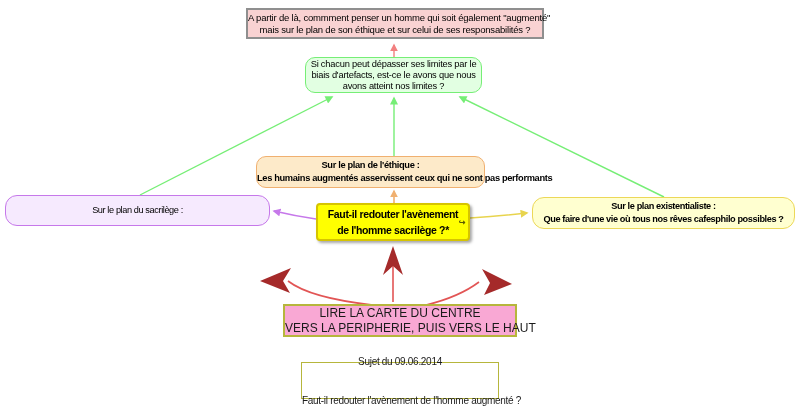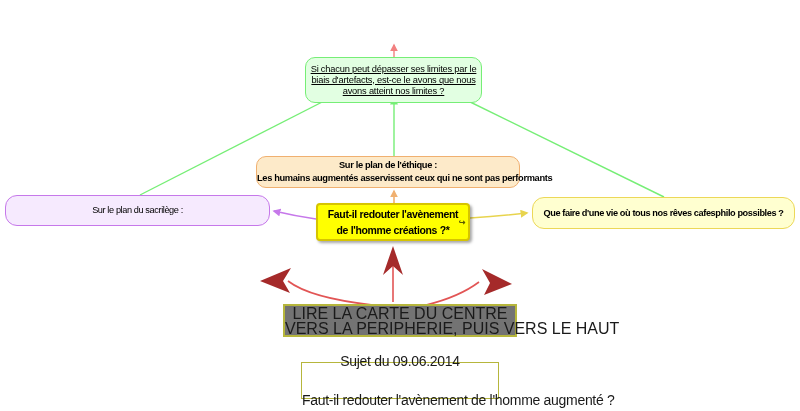--- a/index.html
+++ b/index.html
@@ -7,47 +7,47 @@
        font-family:"Liberation Sans",sans-serif;}
   #canvas{position:absolute;left:0;top:0;width:800px;height:411px;}
   #edges{position:absolute;left:0;top:0;width:800px;height:411px;z-index:1;pointer-events:none;}
   .node{position:absolute;z-index:2;box-sizing:border-box;text-align:center;color:#000;
         display:flex;flex-direction:column;justify-content:center;}
   .node .ln{white-space:nowrap;}
   
   .n-pink{left:246px;top:8px;width:298px;height:31px;background:var(--pink-bg);
           border:2px solid var(--gray-border);font-size:9.5px;line-height:12px;letter-spacing:-0.2px;}
   
-  .n-green{left:305px;top:57px;width:177px;height:46px;background:var(--green-bg);
+  .n-green{left:305px;top:57px;width:177px;height:36px;background:var(--green-bg);
            border:1.5px solid var(--green-border);border-radius:10px;
-           font-size:9.3px;line-height:11px;letter-spacing:-0.2px;text-decoration:underline;}
+           font-size:9.3px;line-height:11px;letter-spacing:-0.2px;}
   
-  .n-orange{left:256px;top:156px;width:264px;height:32px;background:var(--orange-bg);
+  .n-orange{left:256px;top:156px;width:229px;height:32px;background:var(--orange-bg);
             border:1.5px solid var(--orange-border);border-radius:10px;
             font-weight:bold;font-size:9.3px;line-height:13px;letter-spacing:-0.35px;}
   
   .n-purple{left:5px;top:195px;width:265px;height:31px;background:var(--purple-bg);
             border:1.5px solid var(--purple-border);border-radius:12px;
             font-weight:normal;font-size:9.2px;line-height:13px;letter-spacing:-0.4px;}
   
   .n-central{left:316px;top:203px;width:154px;height:38px;background:var(--yellow-bg);
              border:2px solid var(--yellow-border);border-radius:4px;
              font-weight:bold;font-size:10.5px;line-height:16px;letter-spacing:-0.35px;
              box-shadow:2px 2px 3px rgba(0,0,0,0.35);}
   .link-ic{position:absolute;right:3px;top:14px;font-size:8px;color:#5a5a00;line-height:8px;}
   
   .n-exist{left:532px;top:197px;width:263px;height:32px;background:var(--paleyellow-bg);
            border:1.5px solid var(--paleyellow-border);border-radius:12px;
            font-weight:bold;font-size:9.2px;line-height:13px;letter-spacing:-0.4px;}
   
-  .n-legend{left:283px;top:304px;width:234px;height:33px;background:#737373;
-            border:2px solid var(--olive-border);font-size:16px;line-height:15px;color:#1a1a1a;}
+  .n-legend{left:283px;top:304px;width:234px;height:33px;background:#f9a8d4;
+            border:2px solid var(--olive-border);font-size:12px;line-height:15px;color:#1a1a1a;}
   
   .n-footer{left:301px;top:362px;width:198px;height:37px;background:#ffffff;
-            border:1.5px solid var(--olive-border);font-size:14px;line-height:11px;
+            border:1.5px solid var(--olive-border);font-size:10px;line-height:11px;
             letter-spacing:-0.3px;color:#1a1a1a;gap:28px;}
 </style>
 </head>
 <body>
 
 <div id="canvas">
 
   <svg id="edges" viewBox="0 0 800 411" xmlns="http://www.w3.org/2000/svg">
     <defs>
       <marker id="ah-green" viewBox="0 0 10 10" refX="8" refY="5" markerWidth="9" markerHeight="8" orient="auto" markerUnits="userSpaceOnUse">
@@ -80,43 +80,48 @@
     <path d="M470,218 Q500,216 527,213" fill="none" stroke="#e8d44e" stroke-width="1.6" marker-end="url(#ah-yellow)"></path>
 
     <line x1="393" y1="302" x2="393" y2="264" stroke="#e25555" stroke-width="1.6"></line>
     <polygon points="393,246 403,275 393,266 383,275" fill="#a52a2a"></polygon>
     <path d="M373,305 Q310,298 288,281" fill="none" stroke="#e25555" stroke-width="1.6"></path>
     <polygon points="260,281 291,268 283,281 290,293" fill="#a52a2a"></polygon>
     <path d="M426,305 Q459,297 479,282" fill="none" stroke="#e25555" stroke-width="1.6"></path>
     <polygon points="512,284 482,269 490,283 484,295" fill="#a52a2a"></polygon>
   </svg>
 
+  <div class="node n-pink">
+    <div class="ln">A partir de là, commment penser un homme  qui soit également "augmenté"</div>
+    <div class="ln">mais sur le plan de son éthique et sur celui de ses responsabilités ?</div>
+  </div>
 
   <div class="node n-green">
     <div class="ln">Si chacun peut dépasser ses limites par le</div>
     <div class="ln">biais d'artefacts, est-ce le avons que nous</div>
     <div class="ln">avons atteint nos limites ?</div>
   </div>
 
   <div class="node n-orange">
     <div class="ln">Sur le plan de l'éthique :</div>
     <div class="ln">Les humains augmentés asservissent ceux qui ne sont pas performants</div>
   </div>
 
   <div class="node n-purple">
     <div class="ln">Sur le plan du sacrilège :</div>
   </div>
 
   <div class="node n-central">
     <div class="ln">Faut-il redouter l'avènement</div>
-    <div class="ln">de l'homme créations ?*</div>
+    <div class="ln">de l'homme sacrilège ?*</div>
     <span class="link-ic">↪</span>
   </div>
 
   <div class="node n-exist">
+    <div class="ln">Sur le plan existentialiste :</div>
     <div class="ln">Que faire d'une vie où tous nos rêves cafesphilo possibles ?</div>
   </div>
 
   <div class="node n-legend">
     <div class="ln">LIRE LA CARTE DU CENTRE</div>
     <div class="ln">VERS LA PERIPHERIE, PUIS VERS LE HAUT</div>
   </div>
 
   <div class="node n-footer">
     <div class="ln">Sujet du 09.06.2014</div>

